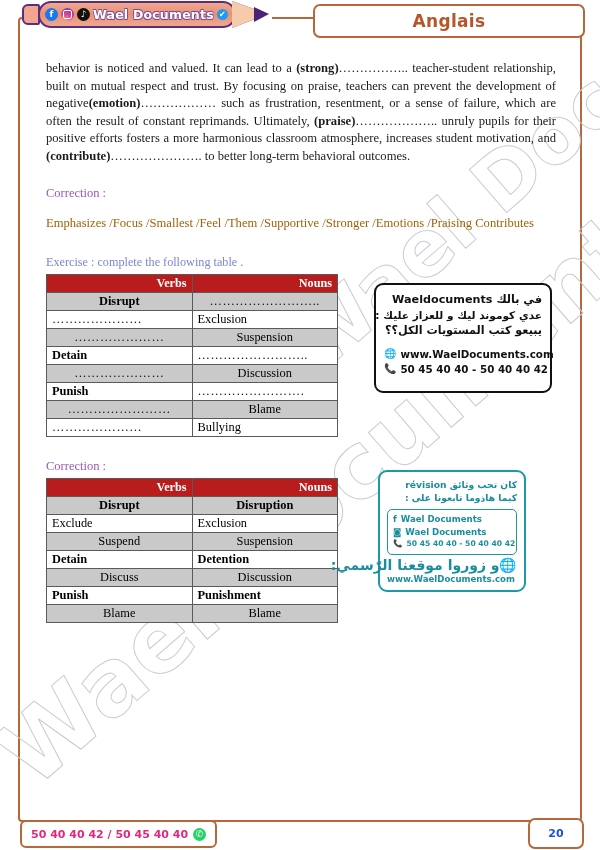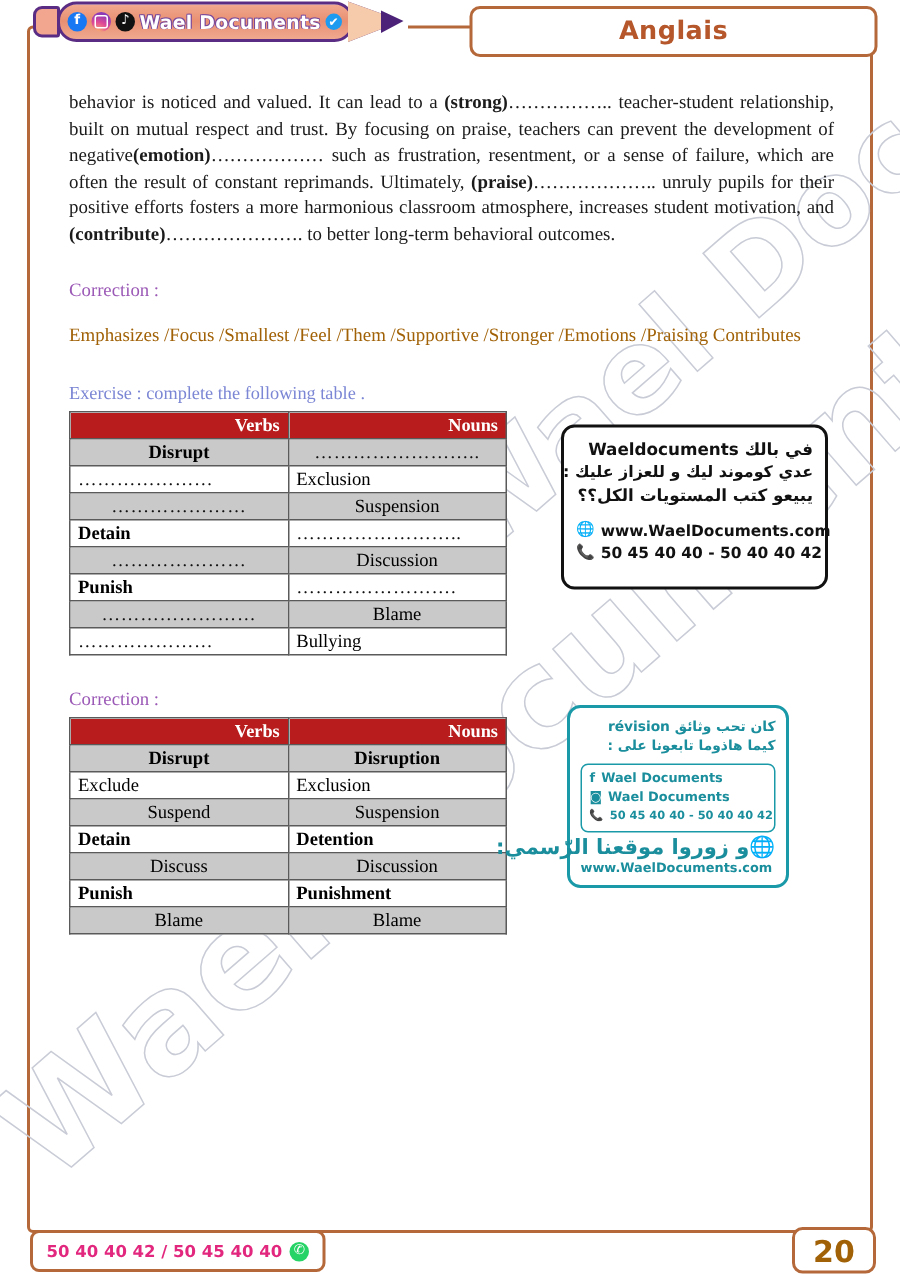--- a/index.html
+++ b/index.html
@@ -406,22 +406,22 @@
     border-radius: 7px;
     background: #fff;
     z-index: 6;
     display: flex;
     align-items: center;
     justify-content: center;
   }
   #page-num span {
     font-family: "DejaVu Sans", sans-serif;
     font-weight: bold;
-    font-size: 20px;
-    color: #a16207;
+    font-size: 11px;
+    color: #1d4ed8;
   }
 </style>
 </head>
 <body>
 
 <div id="page-frame"></div>
 
 <div class="frame-mask" style="left:26px;top:12px;width:246px;height:9px;"></div>
 <div class="frame-mask" style="left:317px;top:12px;width:262px;height:9px;"></div>
 <div class="frame-mask" style="left:26px;top:826px;width:240px;height:9px;"></div>

